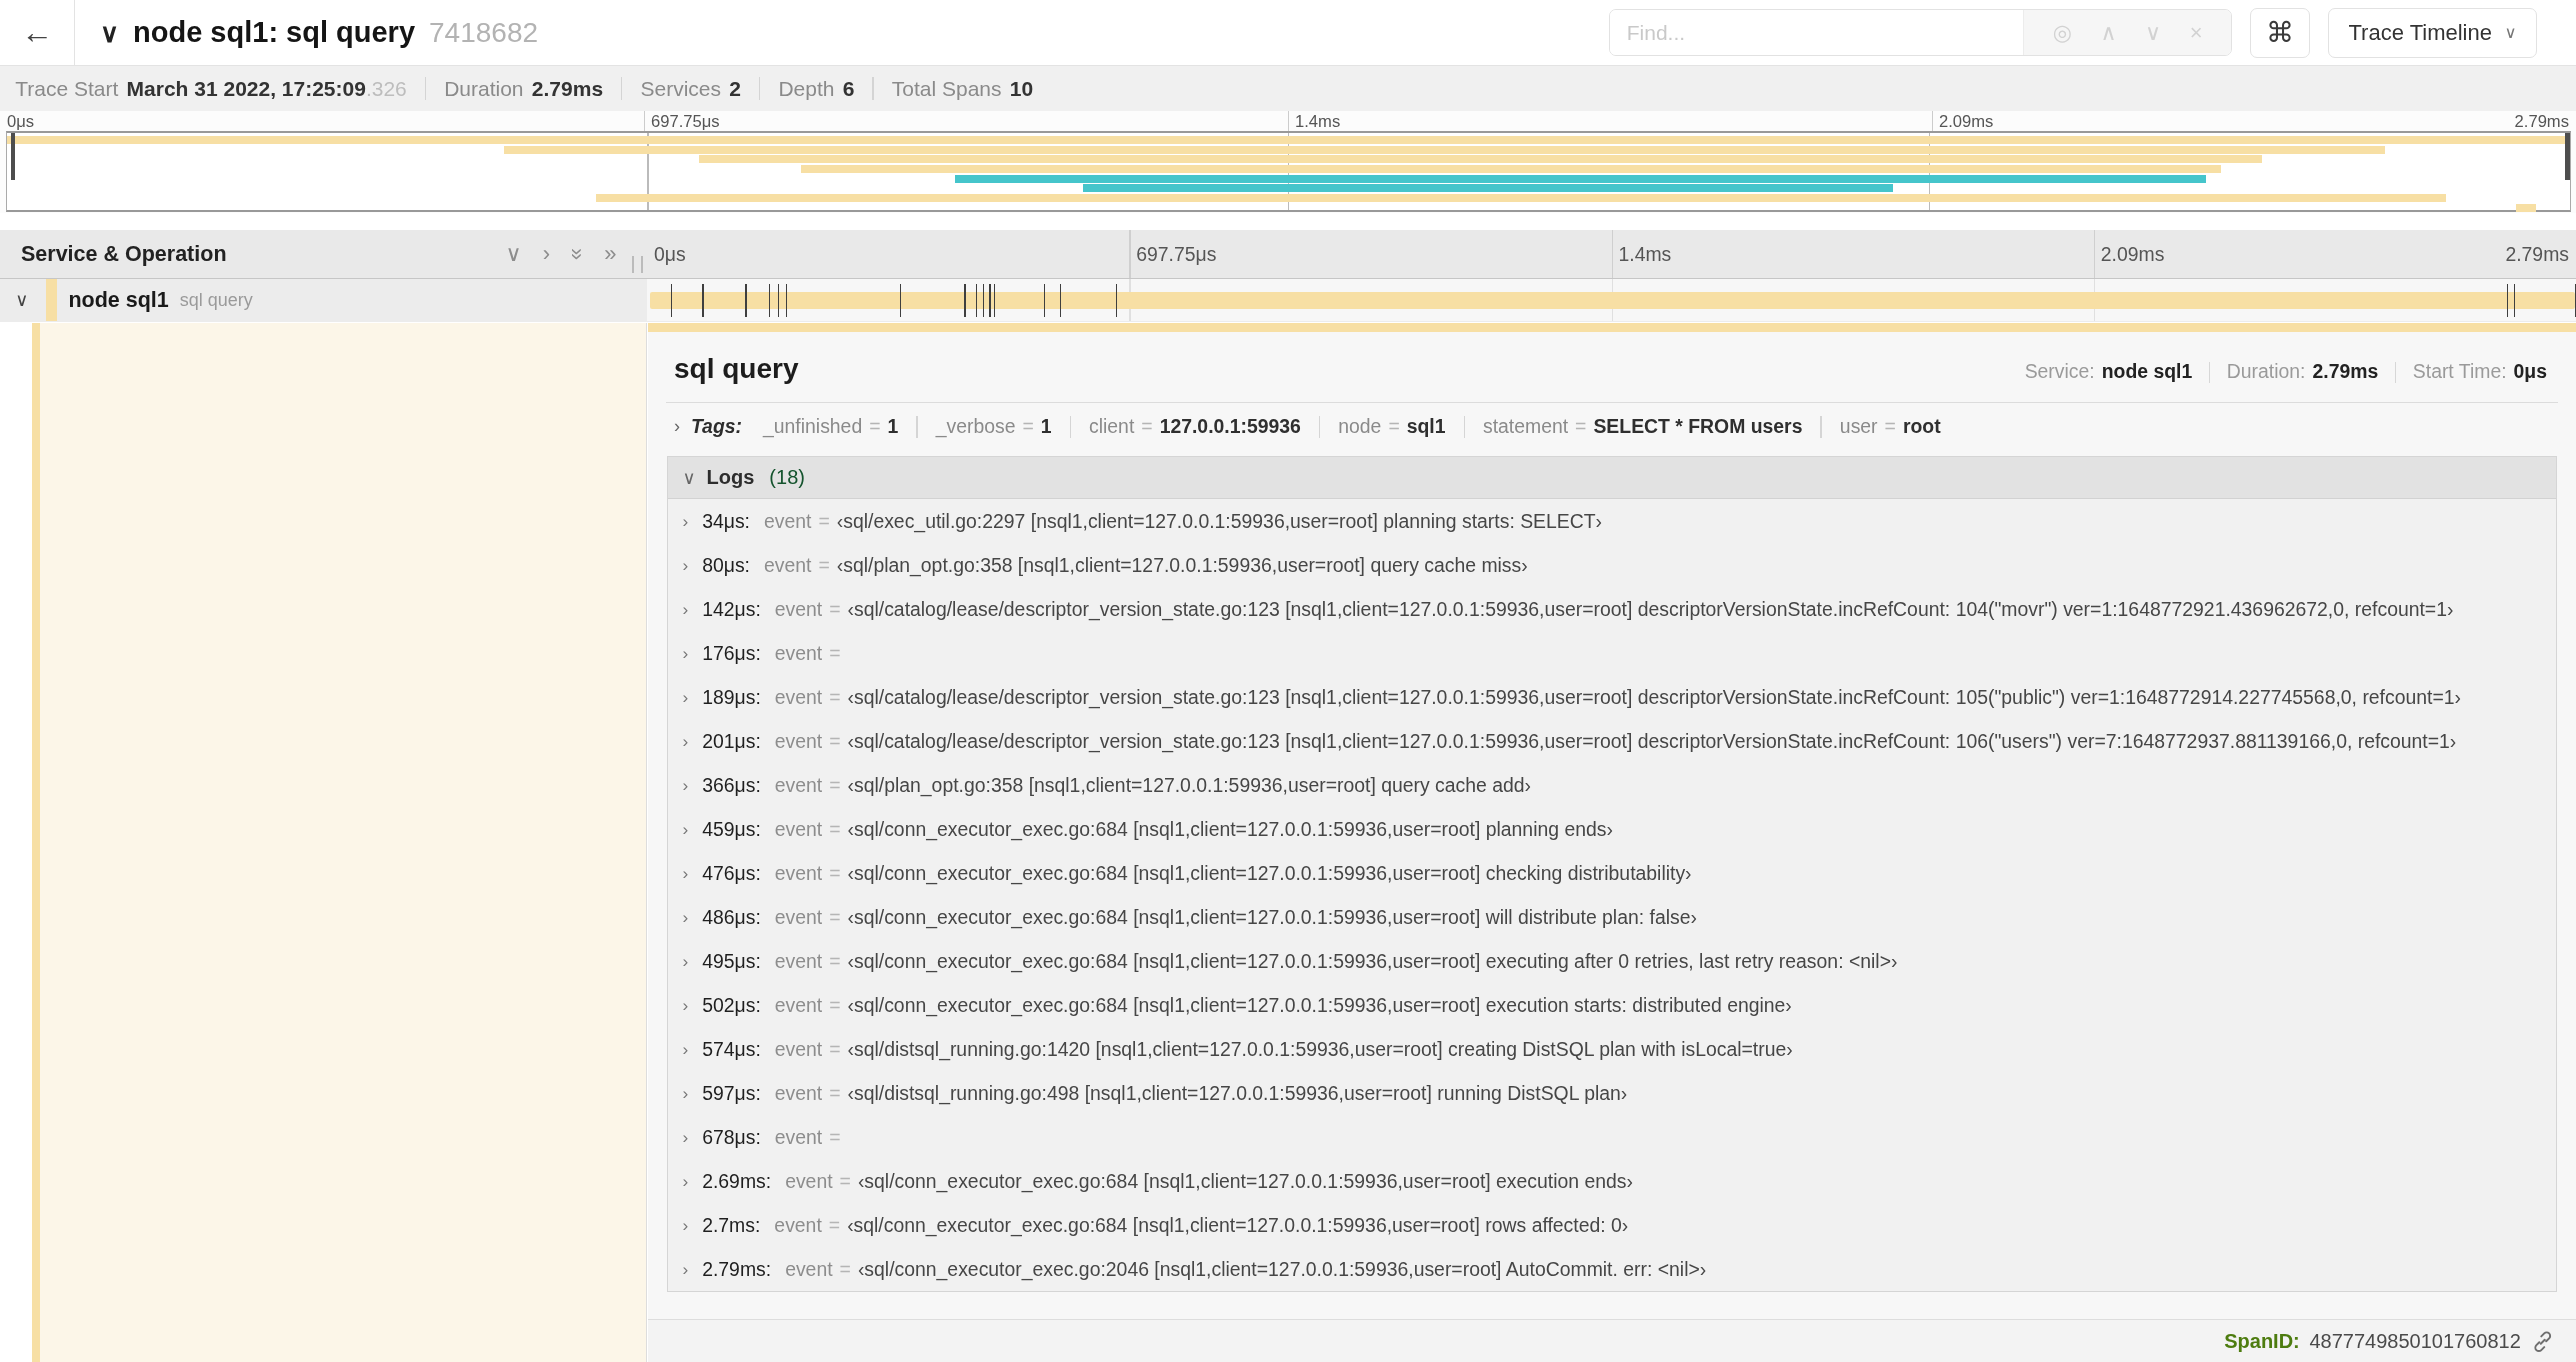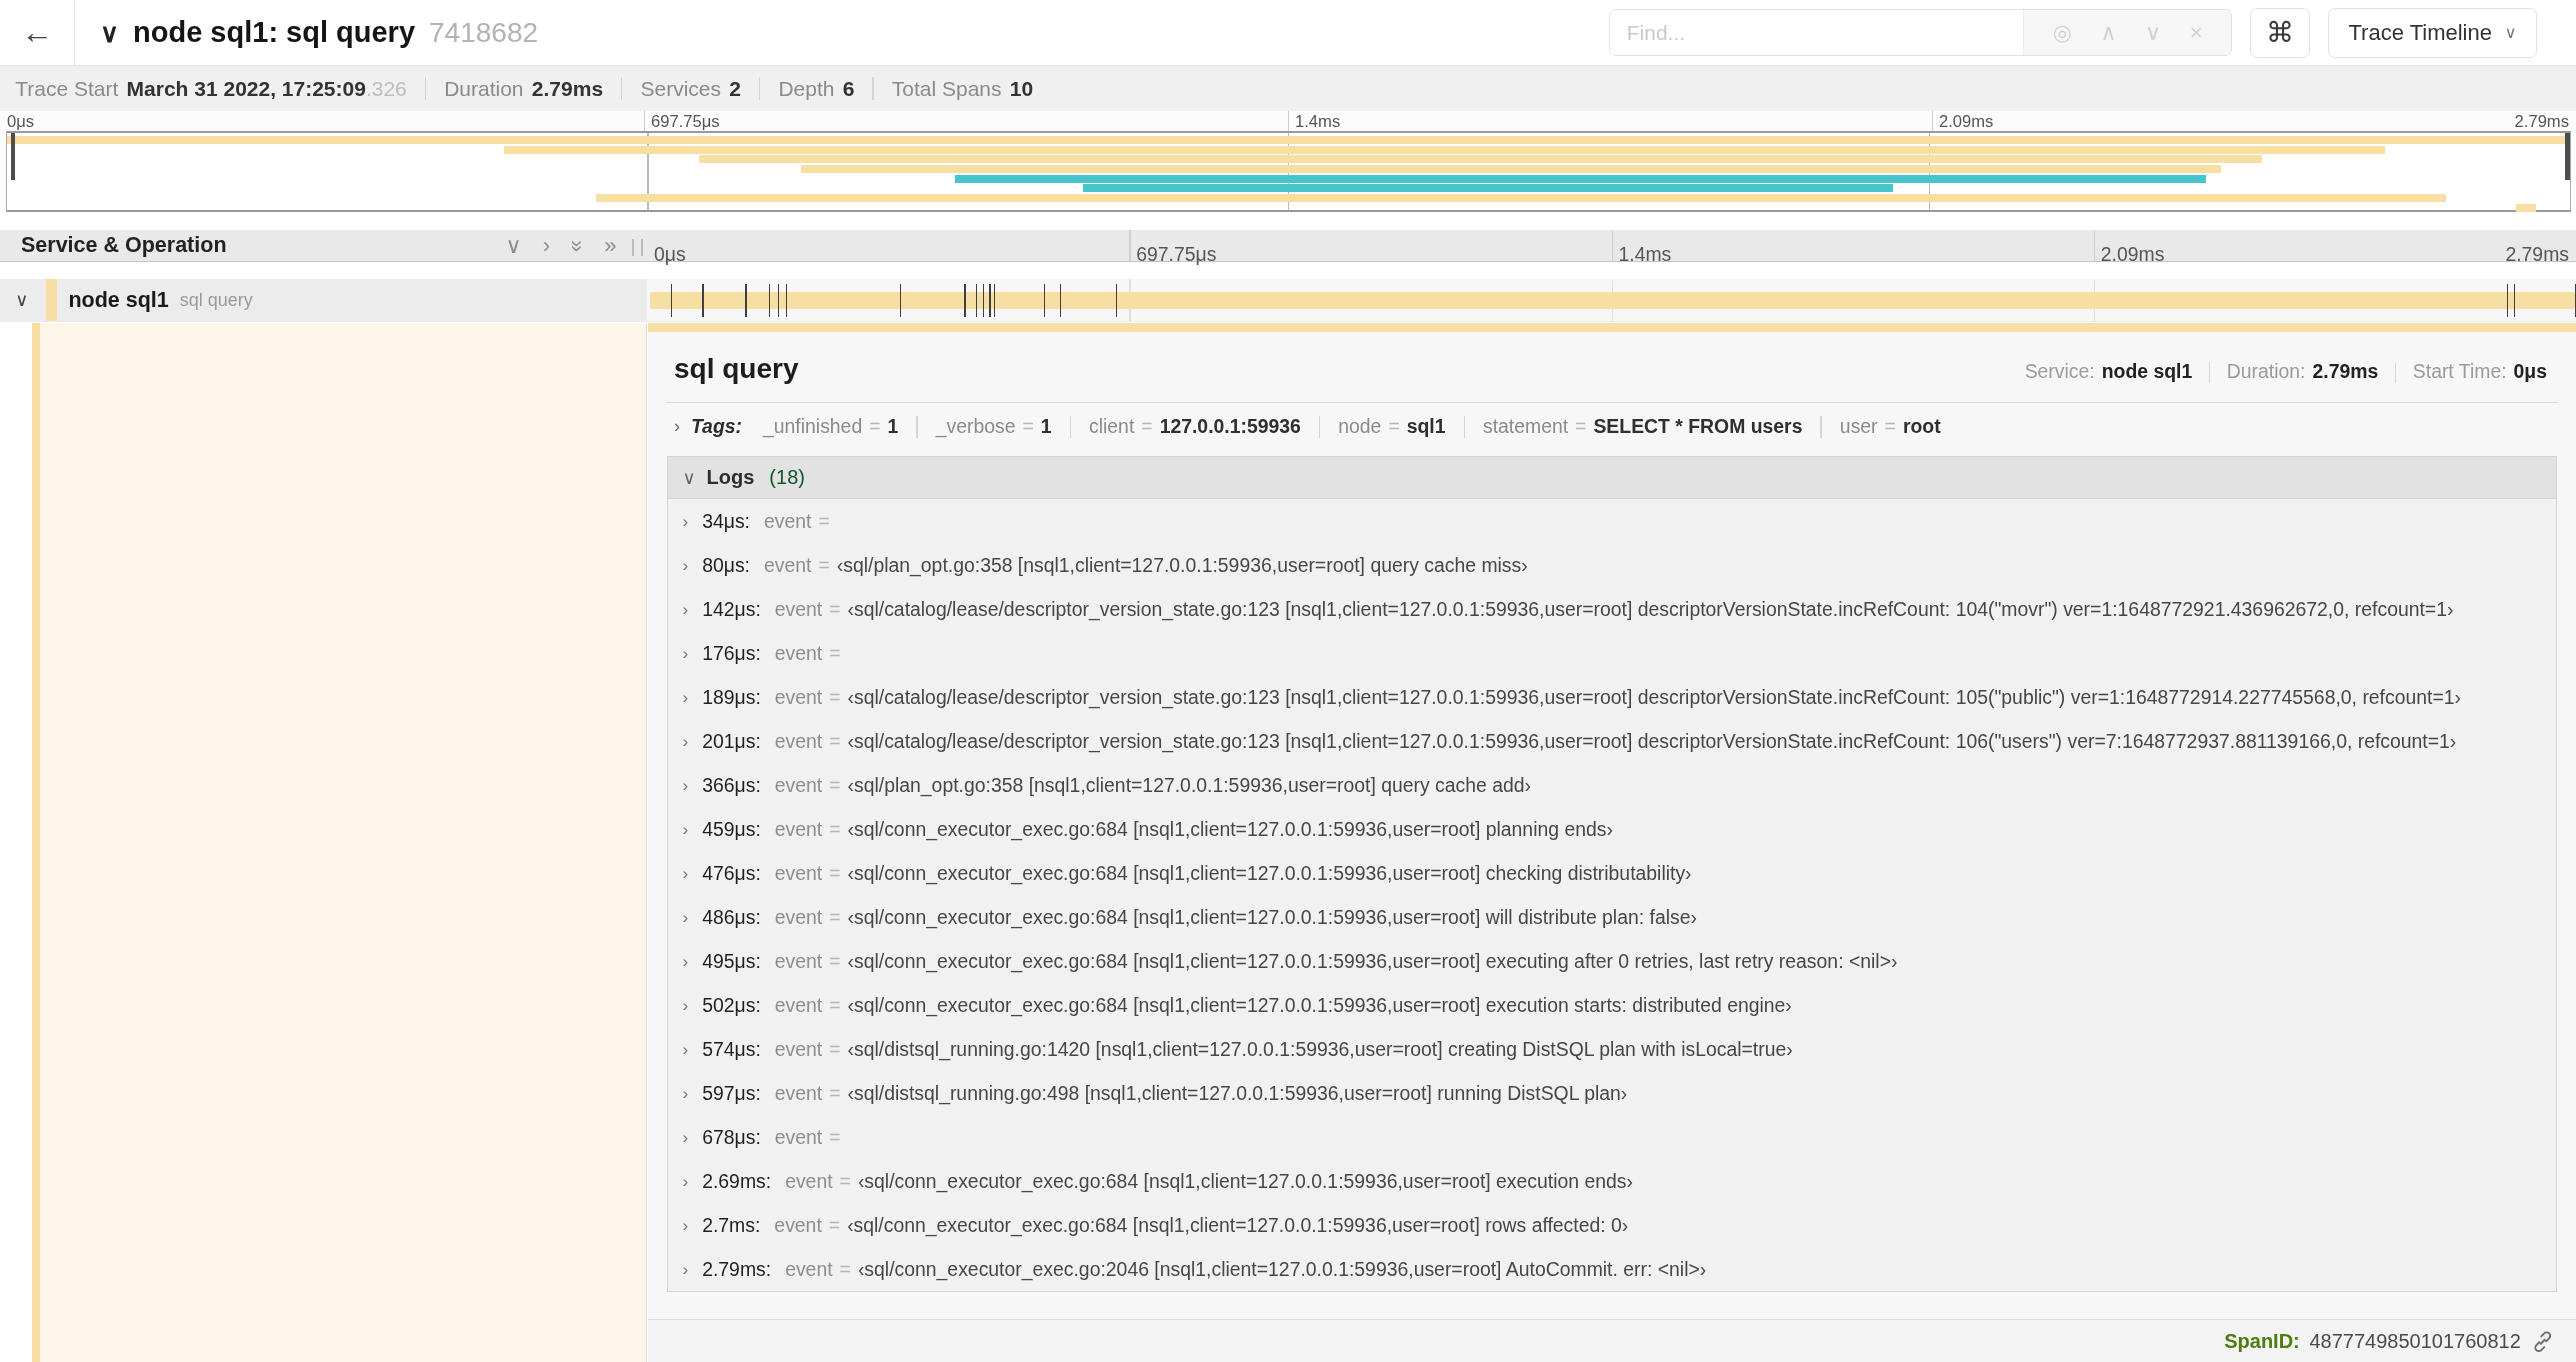--- a/index.html
+++ b/index.html
@@ -32,21 +32,21 @@
   
   .minimap { position:absolute; top:111px; left:0; right:0; height:102px; background:#fcfcfc; }
   .mini-labels { position:relative; height:20px; font-size:16.6px; color:#555; }
   .mini-labels span { position:absolute; top:1.4px; }
   .mini-canvas { position:absolute; top:20px; left:5.5px; right:5.5px; bottom:1.4px; background:#fff; border-top:2.1px solid #999; border-bottom:2.1px solid #999; border-left:1.4px solid #aaa; border-right:1.4px solid #aaa; }
   .mini-span { position:absolute; height:8.3px; }
   .gridline { position:absolute; top:0; bottom:0; width:1.4px; background:#ccc; }
   .scrub { position:absolute; top:0; width:4.2px; height:62%; background:#4d4d4d; }
 
   
-  .colheader { position:absolute; top:230px; left:0; right:0; height:32px; background:#e9e9e9; border-bottom:1.4px solid #c6c6c6; display:flex; }
+  .colheader { position:absolute; top:230px; left:0; right:0; height:49px; background:#e9e9e9; border-bottom:1.4px solid #c6c6c6; display:flex; }
   .left-col-head { width:647px; display:flex; align-items:center; padding-left:21px; position:relative; }
   .svc-op-title { font-size:21.5px; font-weight:700; color:#222; }
   .tree-icons { margin-left:auto; margin-right:30.5px; display:flex; gap:21px; color:#8d8d8d; font-size:22px; }
   .tree-icons .ico { cursor:pointer; }
   .rot90 { display:inline-block; transform:rotate(90deg); }
   .col-grip { position:absolute; right:4.2px; bottom:5.5px; width:11px; height:16.6px; border-left:2.1px solid #bbb; border-right:2.1px solid #bbb; cursor:col-resize; }
   .main-ruler { flex:1; position:relative; font-size:19.4px; color:#555; }
   .main-ruler .rlabel { position:absolute; top:12.5px; }
   .main-ruler .gridline { background:#cfcfcf; }
 
@@ -289,20 +289,21 @@
       <span class="acc-chevron">∨</span>
       <span class="logs-label">Logs</span>
       <span class="logs-count">(18)</span>
     </div>
     <div id="logs-list">
         <div class="log-row">
           <span class="log-chevron">›</span>
           <span class="log-time">34μs:</span>
           <span class="log-field">event</span>
           <span class="log-eq">=</span>
+          <span class="log-val">‹sql/exec_util.go:2297 [nsql1,client=127.0.0.1:59936,user=root] planning starts: SELECT›</span>
         </div>
         <div class="log-row">
           <span class="log-chevron">›</span>
           <span class="log-time">80μs:</span>
           <span class="log-field">event</span>
           <span class="log-eq">=</span>
           <span class="log-val">‹sql/plan_opt.go:358 [nsql1,client=127.0.0.1:59936,user=root] query cache miss›</span>
         </div>
         <div class="log-row">
           <span class="log-chevron">›</span>

